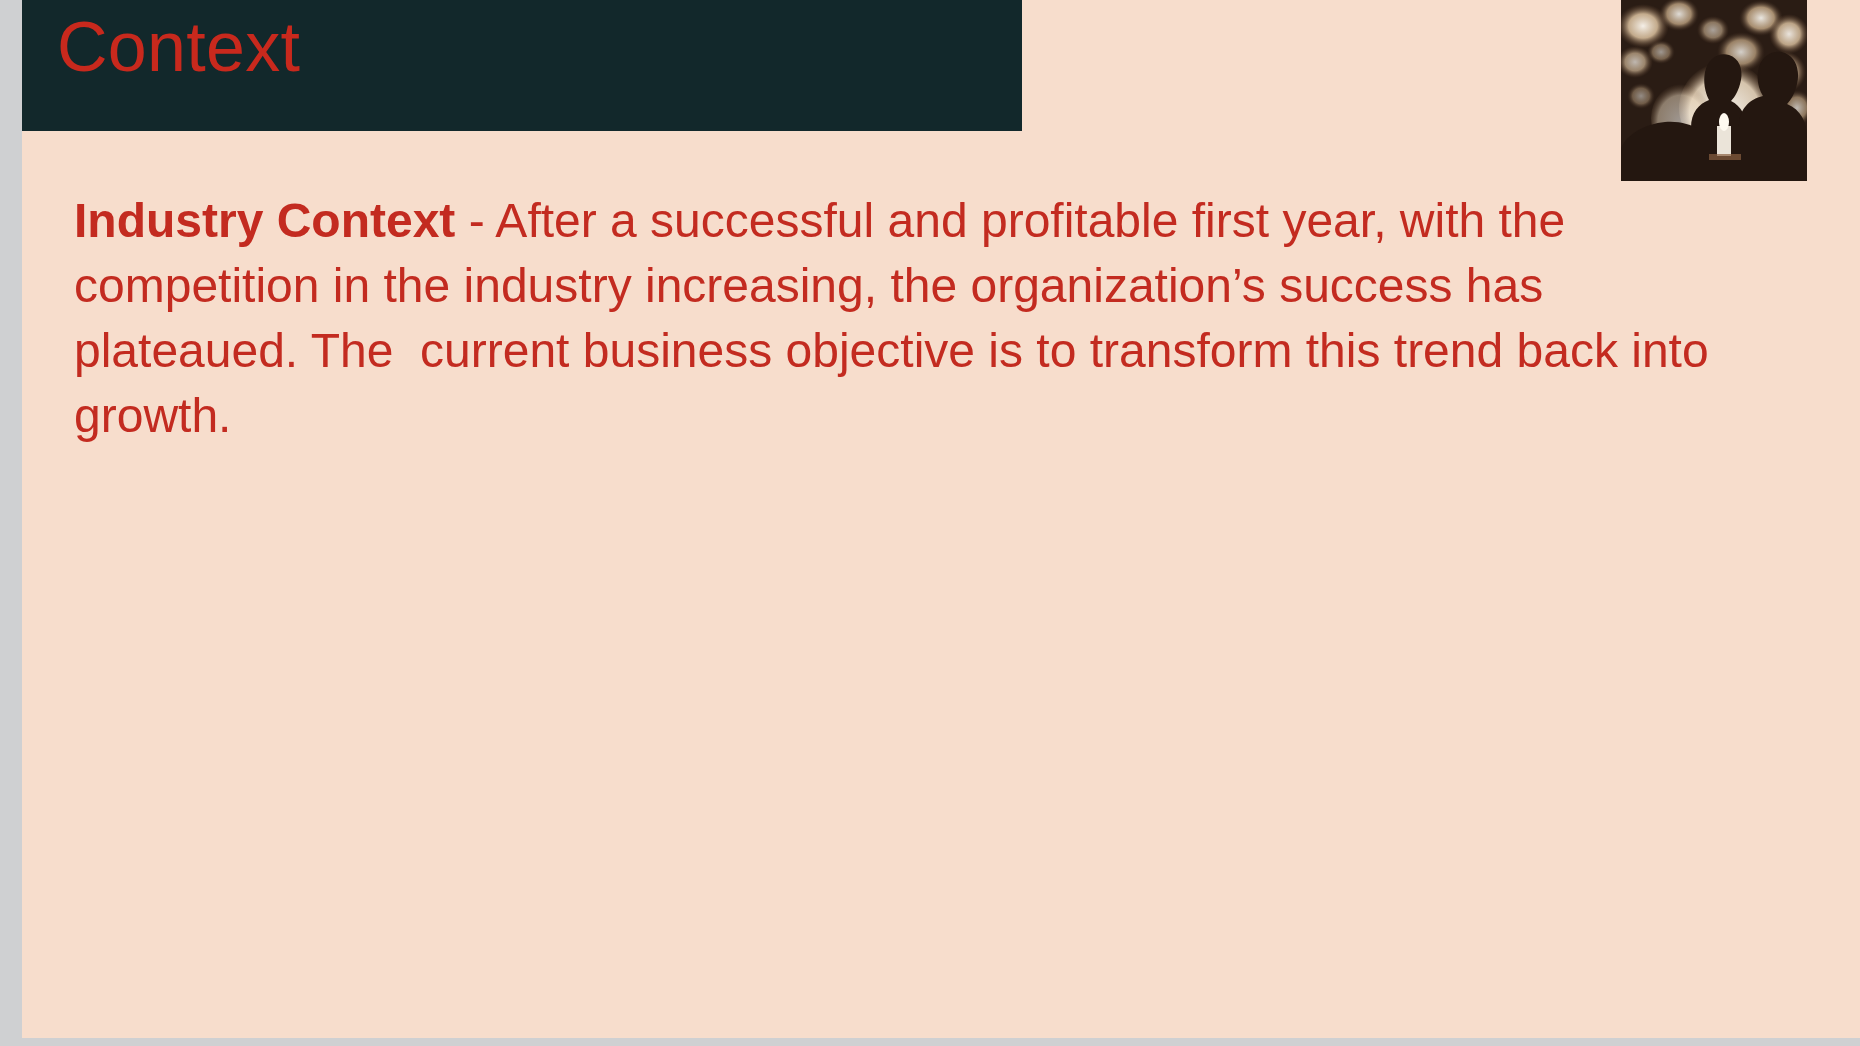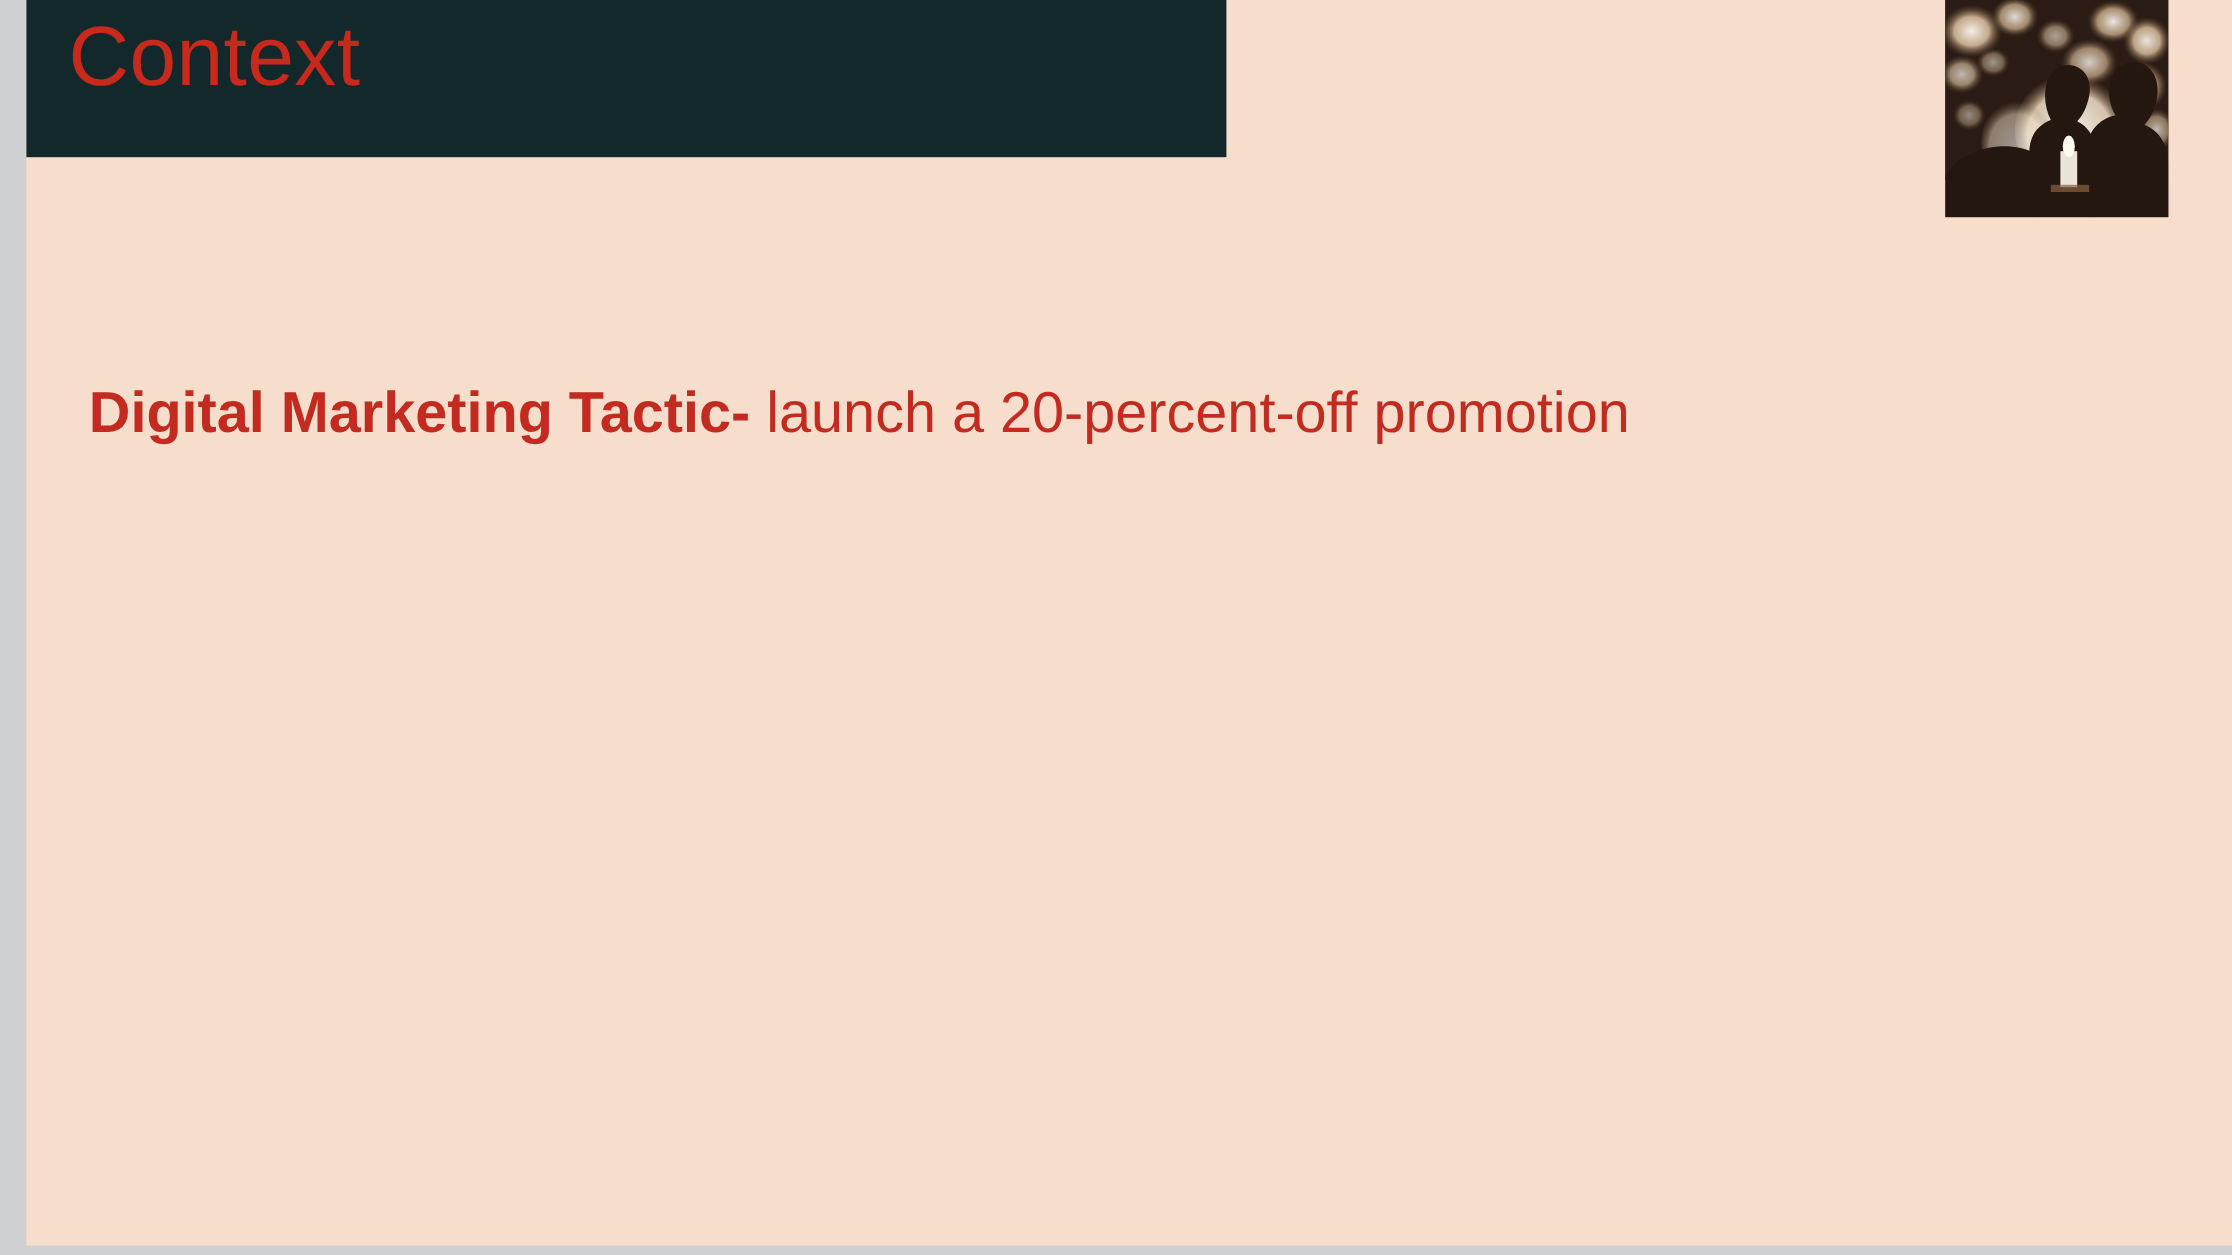--- a/index.html
+++ b/index.html
@@ -138,23 +138,23 @@
       <g>
         <rect x="96" y="126" width="14" height="30" fill="#fdf6ea" opacity="0.92"></rect>
         <ellipse cx="103" cy="122" rx="5" ry="9" fill="#fffaf0"></ellipse>
         <rect x="88" y="154" width="32" height="6" fill="#8a6142" opacity="0.7"></rect>
       </g>
     </svg>
   </div>
 
   <div class="body-copy">
 
+    <p class="para"><b>Industry Context</b><span> - After a successful and profitable first year, with the competition in the industry increasing, the organization’s success has plateaued. The  current business objective is to transform this trend back into growth.</span></p>
 
     <div class="para-gap-1"></div>
 
 
     <div class="para-gap-2"></div>
 
-    <p class="para"><b>Digital Marketing Tactic-</b><span> launch a 20-percent-off promotion</span></p>
 
   </div>
 
 </div>
 
 </body></html>

